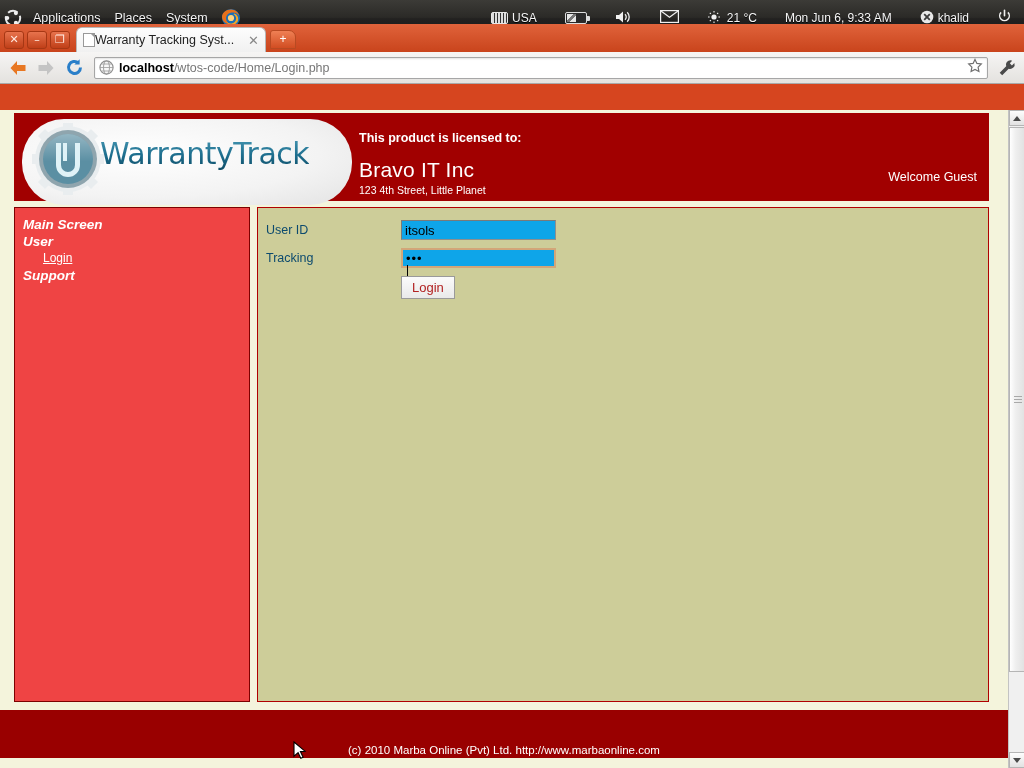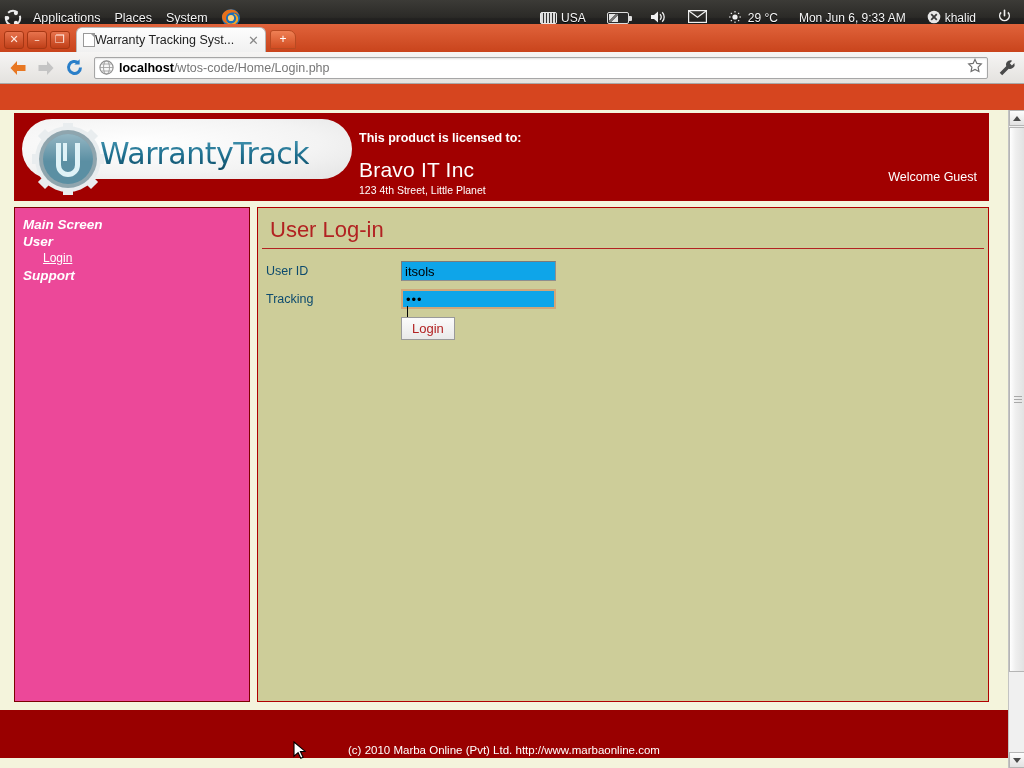--- a/index.html
+++ b/index.html
@@ -23,21 +23,21 @@
     display: flex; align-items: center; justify-content: center;
   }
   .ubuntu-logo svg { display: block; }
   .panel-menu {
     padding: 3px 7px; font-size: 12.5px; color: #f2f2f2;
     text-shadow: 0 1px 0 #000;
   }
   .ff-icon { margin-left: 6px; width: 20px; height: 20px; }
   .panel-right {
     margin-left: auto; display: flex; align-items: center;
-    gap: 9px; padding-right: 6px;
+    gap: 16px; padding-right: 6px;
   }
   .tray-item {
     display: flex; align-items: center; gap: 4px;
     padding: 2px 6px; color: #f5f5f5; font-size: 12px;
     text-shadow: 0 1px 0 #000;
   }
   .kbd-ind {
     display: inline-block; width: 17px; height: 12px;
     border: 1px solid #e8e8e8; border-radius: 2px;
     background: repeating-linear-gradient(to right, #ddd 0 2px, #333 2px 3px),
@@ -139,21 +139,21 @@
 
   
   #banner {
     margin: 3px 0 0 14px; width: 975px; height: 90px;
     background: #a10000;
     position: relative;
     border-bottom: 2px solid #f4f4dc;
   }
   #logo-pill {
     position: absolute; left: 8px; top: 6px;
-    width: 330px; height: 60px;
+    width: 330px; height: 86px;
     background: radial-gradient(ellipse at 35% 40%, #ffffff 0%, #f3f3f3 60%, #e3e3e3 100%);
     border-radius: 42px;
     display: flex; align-items: center;
   }
   #logo-gear {
     position: absolute; left: 10px; top: 4px; width: 72px; height: 72px;
   }
   #logo-word {
     position: absolute; left: 78px; top: 17px;
     font-family: "DejaVu Sans", sans-serif;
@@ -170,21 +170,21 @@
   #lic-line3 { font-size: 10.5px; margin-top: 2px; }
   #welcome {
     position: absolute; right: 12px; top: 57px;
     color: #ffffff; font-size: 12.5px;
   }
 
   
   #cols { display: flex; margin: 4px 0 0 14px; width: 975px; }
   #sidebar {
     width: 236px; min-height: 495px;
-    background: #ec4899; border: 1px solid #7d0000;
+    background: #ef4444; border: 1px solid #7d0000;
     padding: 8px 6px 8px 8px;
   }
   .nav-head {
     color: #ffffff; font-size: 13.5px; font-weight: bold; font-style: italic;
     line-height: 17px;
   }
   .nav-link {
     color: #ffffff; font-size: 12px; text-decoration: underline;
     margin-left: 20px; line-height: 17px; display: block;
   }
@@ -324,21 +324,21 @@
     </span>
     <span class="tray-item">
       <span>
         <svg width="16" height="14" viewBox="0 0 16 14">
           <circle cx="7" cy="7" r="2.6" fill="#f0f0f0"></circle>
           <g stroke="#f0f0f0" stroke-width="1.1">
             <path d="M7 1v1.6M7 11.4V13M1 7h1.6M11.4 7H13M2.8 2.8l1.1 1.1M10.1 10.1l1.1 1.1M11.2 2.8l-1.1 1.1M3.9 10.1l-1.1 1.1"></path>
           </g>
         </svg>
       </span>
-      <span>29 °C</span>
+      <span>21 °C</span>
     </span>
     <span class="tray-item">Mon Jun  6,  9:33 AM</span>
     <span class="tray-item">
       <span>
         <svg width="14" height="14" viewBox="0 0 14 14">
           <circle cx="7" cy="7" r="6.3" fill="#e8e8e8"></circle>
           <path d="M4.2 4.2l5.6 5.6M9.8 4.2l-5.6 5.6" stroke="#3a3a3a" stroke-width="1.8"></path>
         </svg>
       </span>
       <span>khalid</span>
@@ -454,21 +454,20 @@
 
       <div id="cols">
         <div id="sidebar">
           <div class="nav-head">Main Screen</div>
           <div class="nav-head">User</div>
           <a class="nav-link" href="#">Login</a>
           <div class="nav-head">Support</div>
         </div>
 
         <div id="content">
-          <div id="content-title">User Log-in</div>
           <div id="form">
             <div class="frow">
               <span class="flabel">User ID</span>
               <input class="finput" type="text" value="itsols" style="">
             </div>
             <div class="frow">
               <span class="flabel">Tracking</span>
               <span class="finput focused">
                 <span class="pw-dots">•••</span><span class="caret"></span>
               </span>

